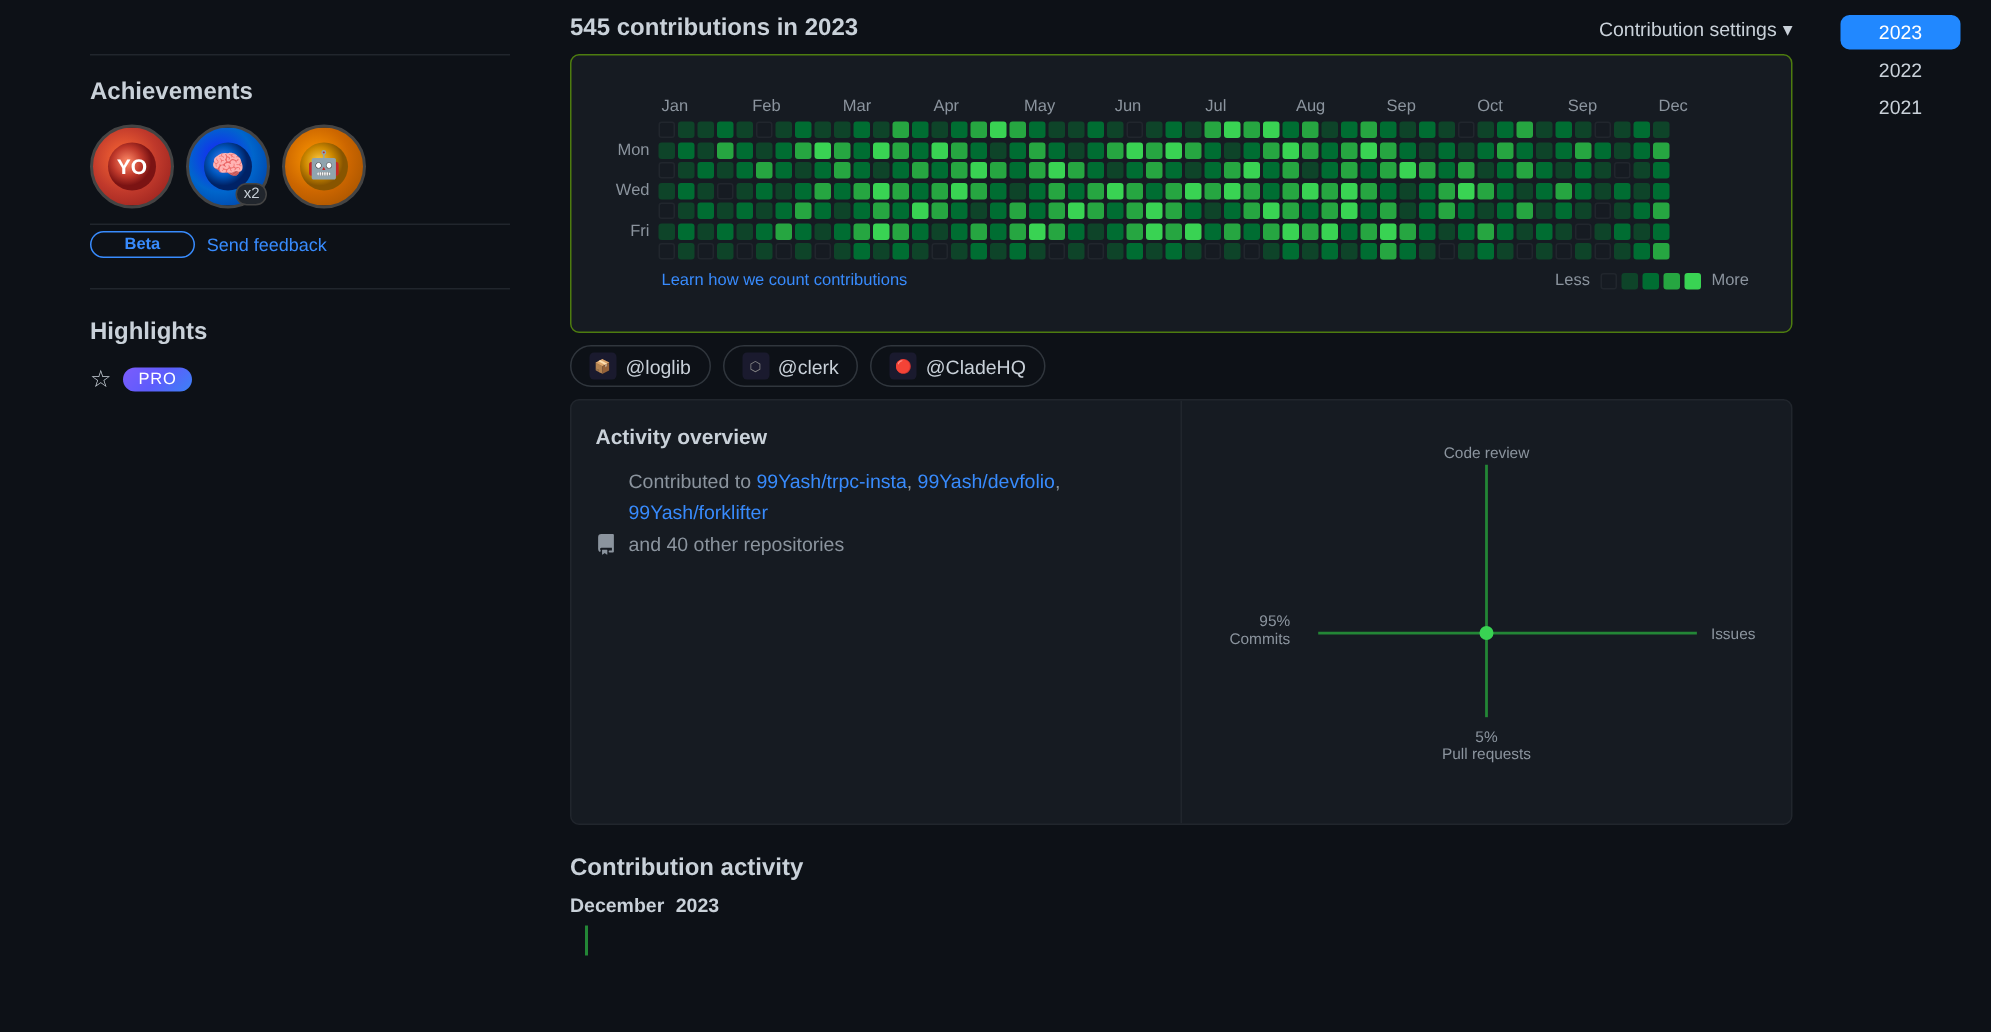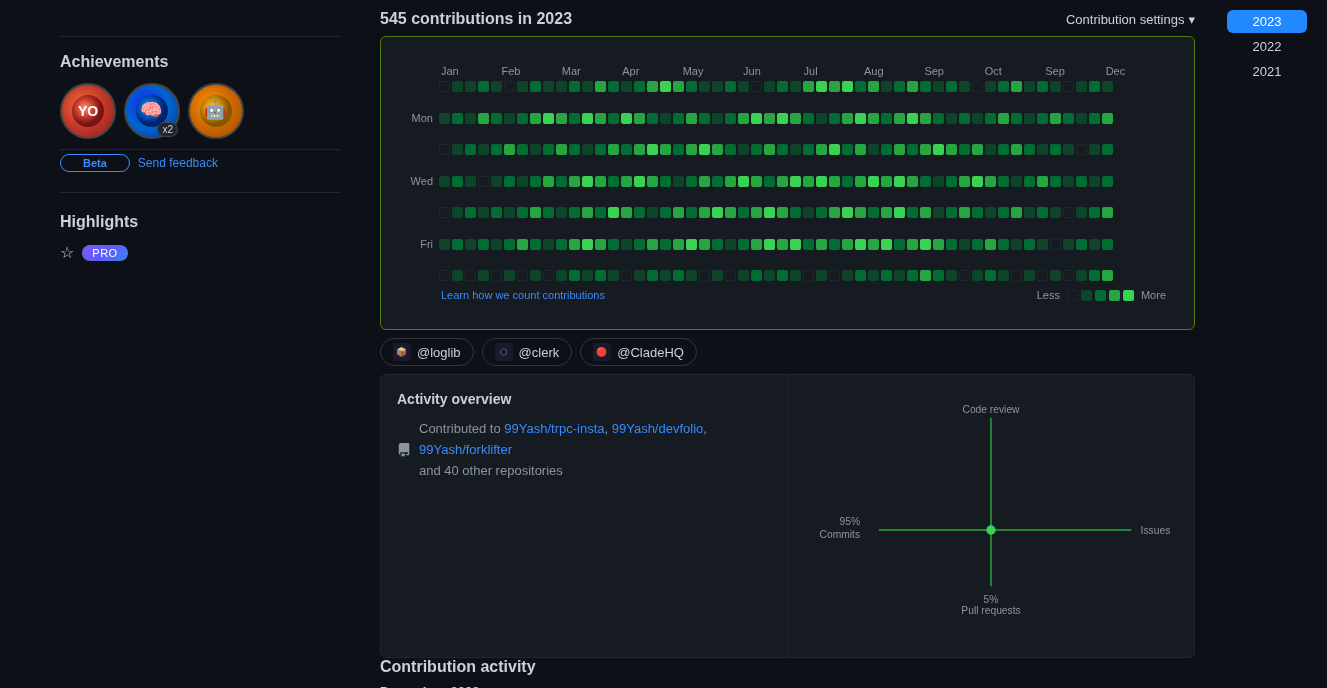--- a/index.html
+++ b/index.html
@@ -176,21 +176,21 @@
     }
     .month-label {
       font-size: 11px;
       color: #8b949e;
       flex: 1;
       min-width: 0;
     }
     .graph-rows {
       display: flex;
       flex-direction: column;
-      gap: 20px;
+      gap: 2px;
     }
     .graph-row {
       display: flex;
       align-items: center;
       gap: 2px;
     }
     .day-label {
       width: 28px;
       font-size: 11px;
       color: #8b949e;
@@ -282,21 +282,21 @@
       position: relative;
     }
     .overview-title {
       font-size: 14px;
       font-weight: 600;
       color: #c9d1d9;
       margin-bottom: 12px;
     }
     .contrib-list {
       display: flex;
-      align-items: center;
+      align-items: flex-end;
       gap: 8px;
     }
     .repo-icon {
       color: #8b949e;
       margin-top: 2px;
       font-size: 14px;
     }
     .contrib-text { font-size: 13px; color: #8b949e; line-height: 1.6; }
     .contrib-text a { color: #388bfd; text-decoration: none; }
 
@@ -308,20 +308,21 @@
     }
     .cross-svg {
       position: absolute;
       top: 0; left: 0;
       width: 100%;
       height: 100%;
     }
 
     
     .contrib-activity-section {
+      margin-top: 20px;
     }
     .contrib-activity-title {
       font-size: 16px;
       font-weight: 600;
       color: #c9d1d9;
       margin-bottom: 8px;
     }
     .activity-month {
       font-size: 13px;
       color: #8b949e;

